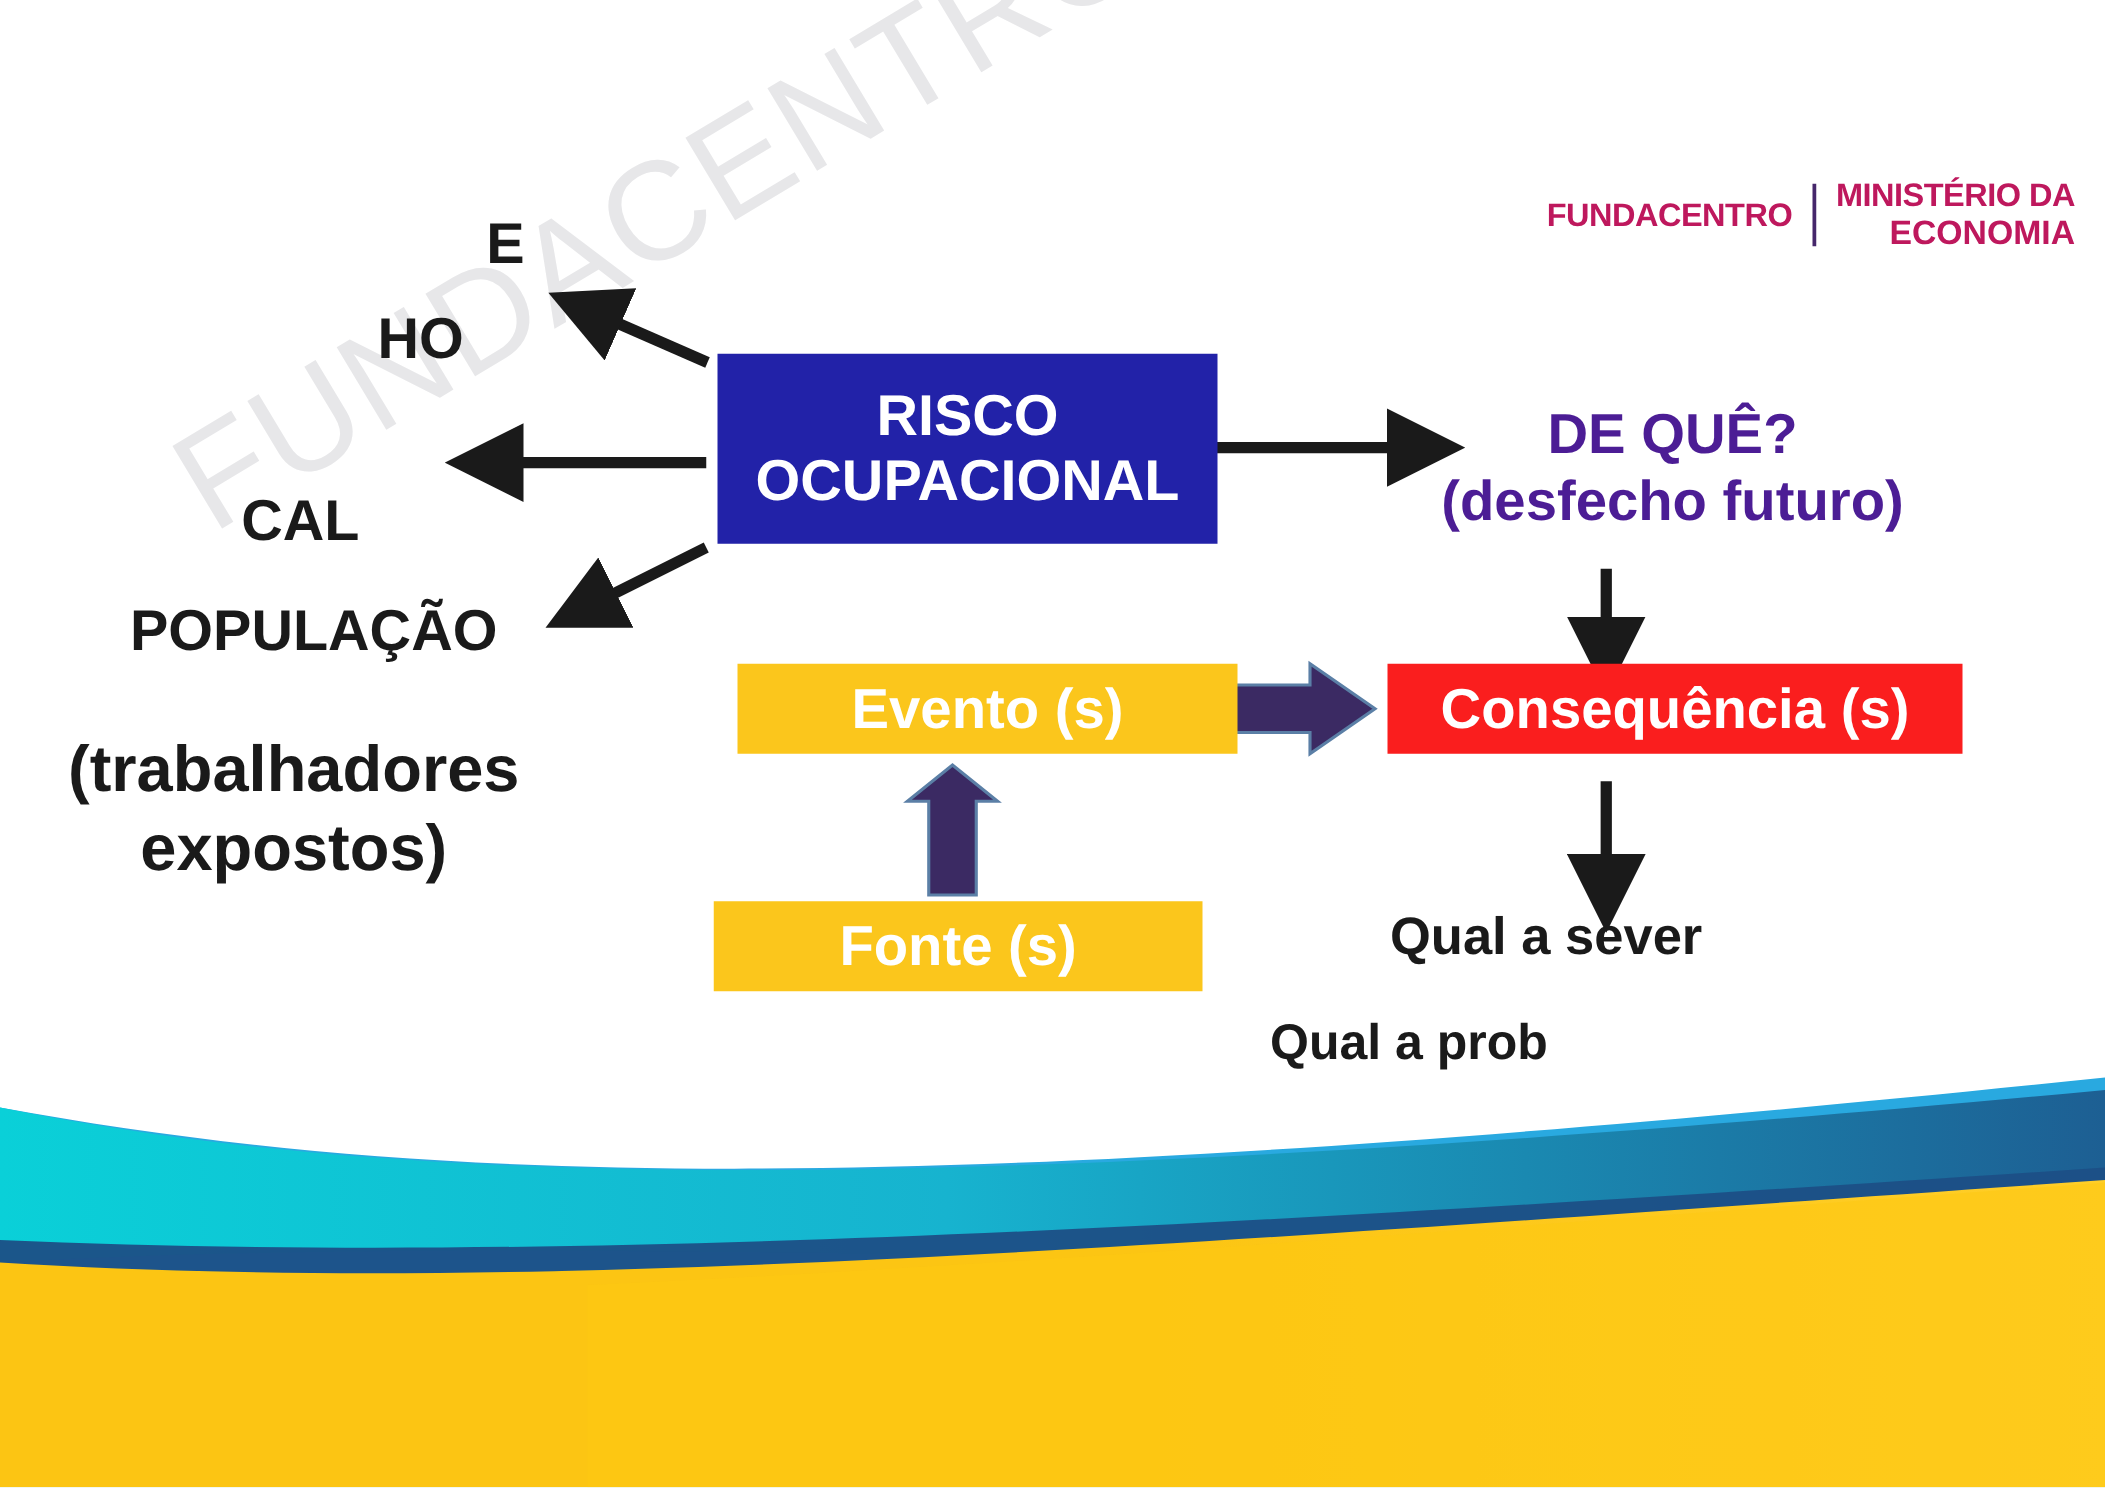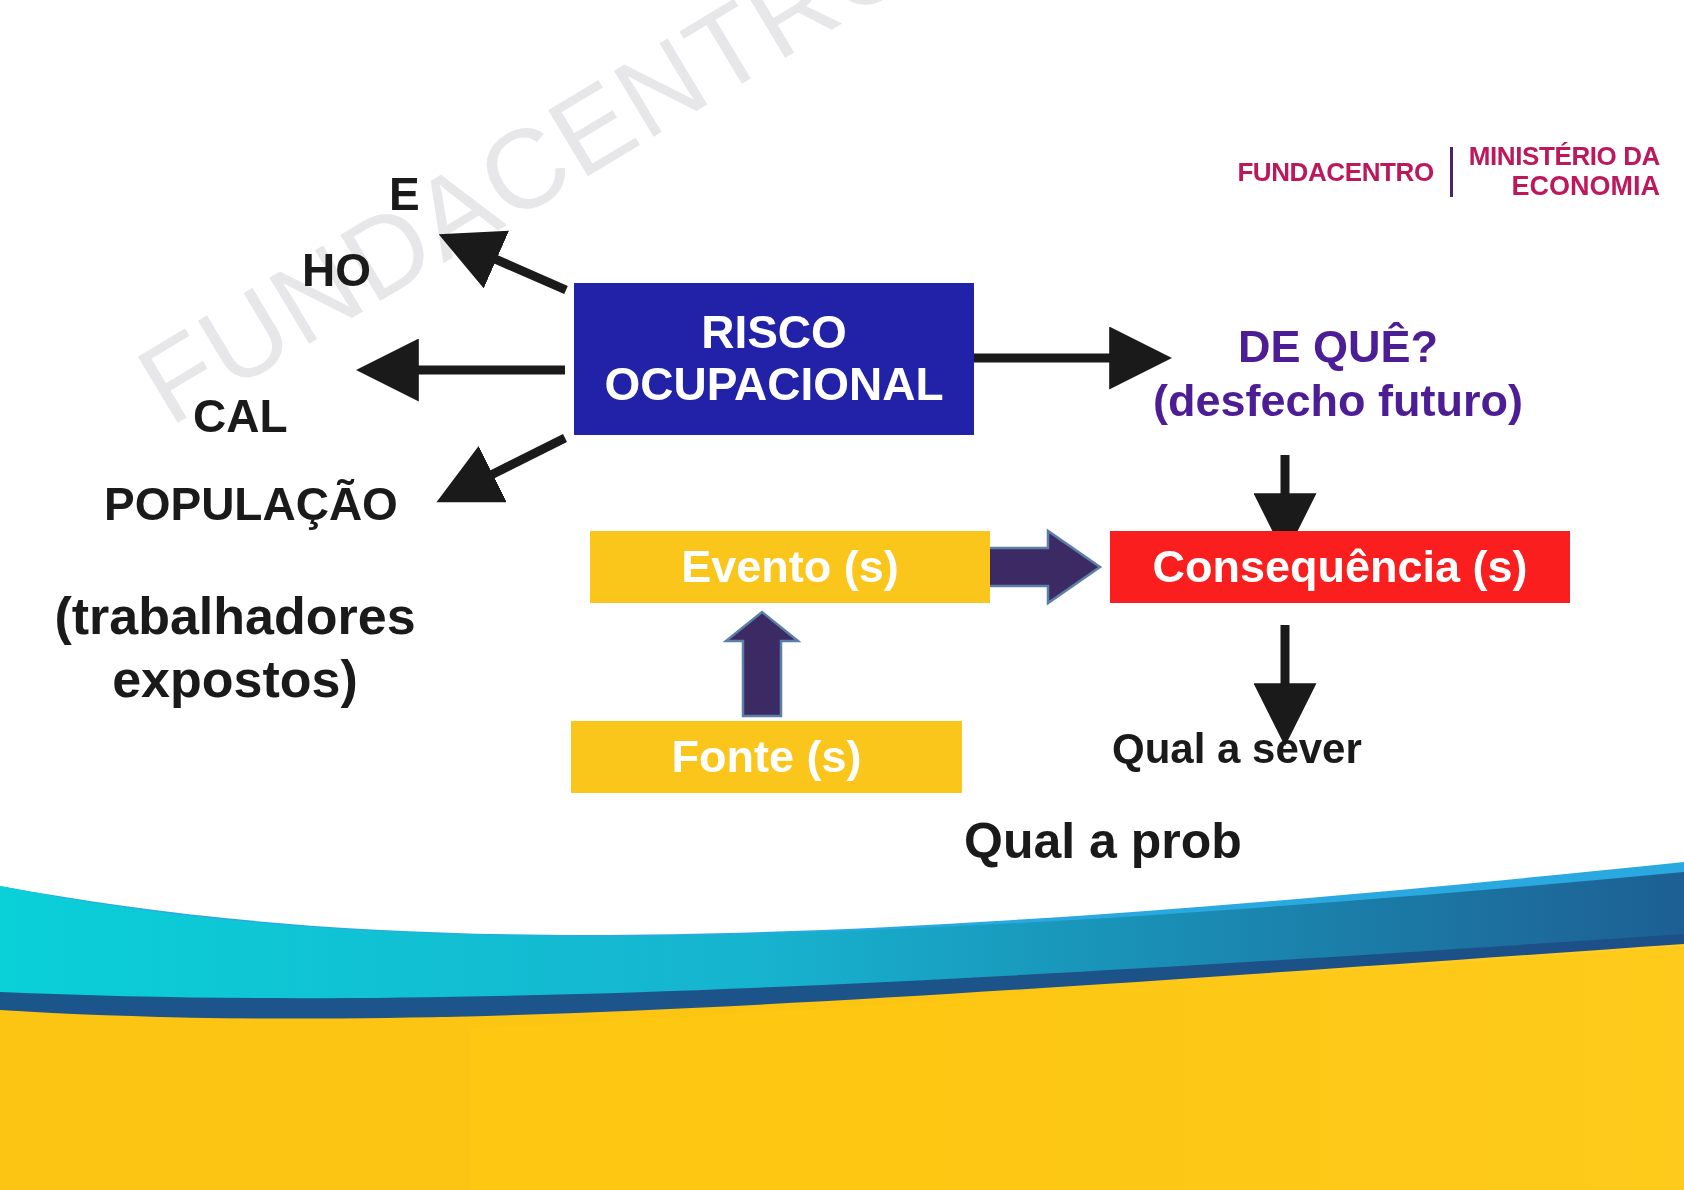--- a/index.html
+++ b/index.html
@@ -99,21 +99,21 @@
   #lbl-e   {left:389px; top:167px; font-size:46px;}
   #lbl-ho  {left:302px; top:243px; font-size:46px;text-align:right;}
   #lbl-cal {left:193px; top:345px; font-size:46px;margin-top:44px;}
   #lbl-pop {left:104px; top:477px; font-size:46px;}
   #lbl-pop-sub{
     position:absolute;left:20px;top:545px;width:430px;
     text-align:center;color:#1a1a1a;font-weight:bold;
     font-size:52px;line-height:1.22;margin-top:40px;
   }
   #lbl-sever{left:1070px; top:725px; font-size:42px;margin-left:42px;}
-  #lbl-prob{left:964px; top:812px; font-size:50px;}
+  #lbl-prob{left:1016px; top:812px; font-size:40px;}
 
   .red-txt{
     position:absolute;
     left:1098px; top:320px; width:480px;
     text-align:center;
     color:#4c1d95;
     font-weight:bold;
     font-size:45px;
     line-height:1.2;
   }

